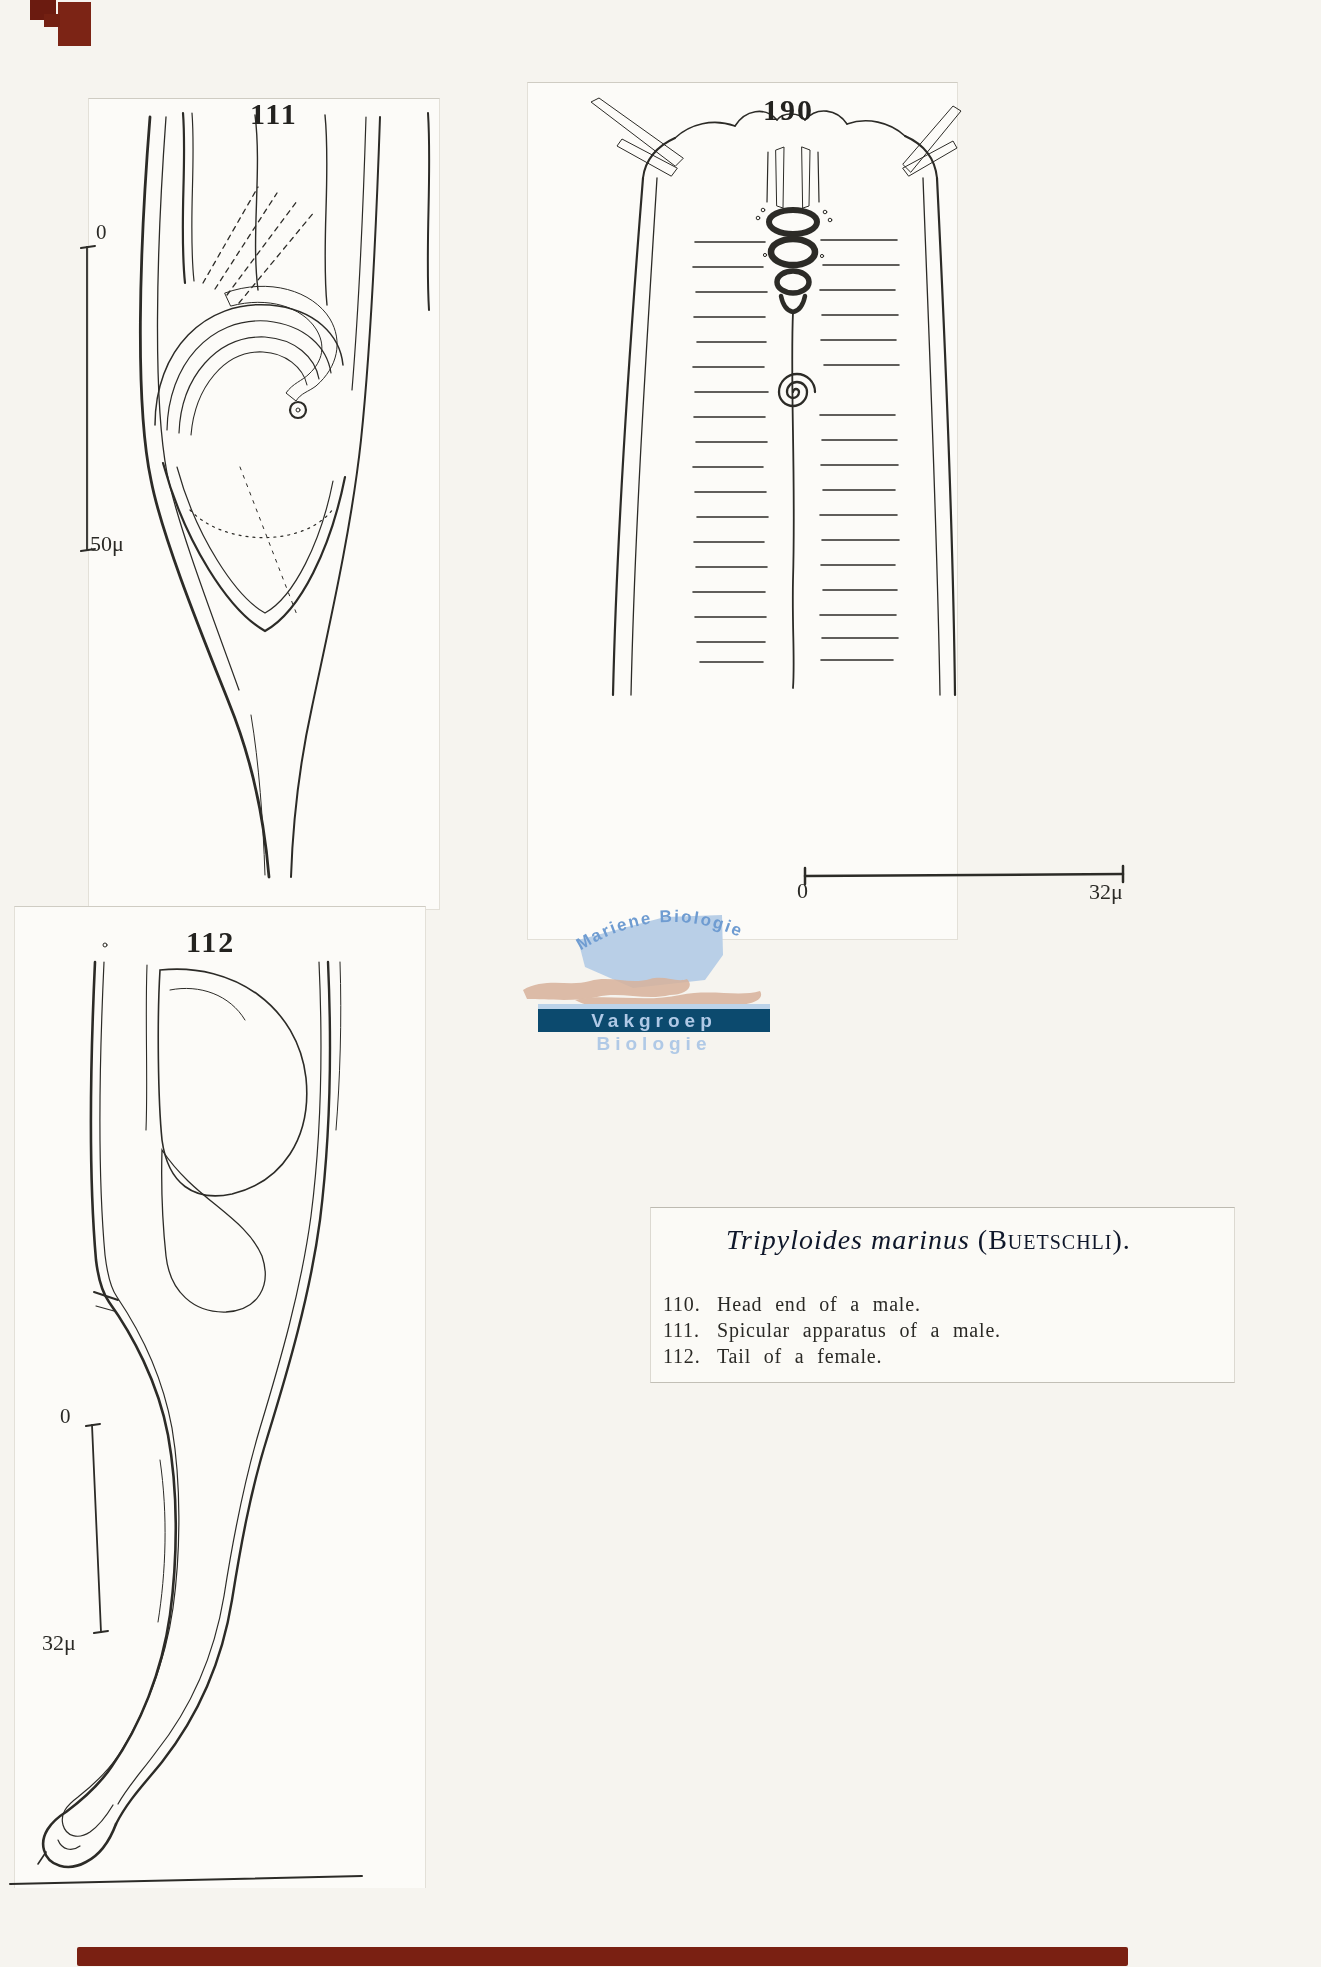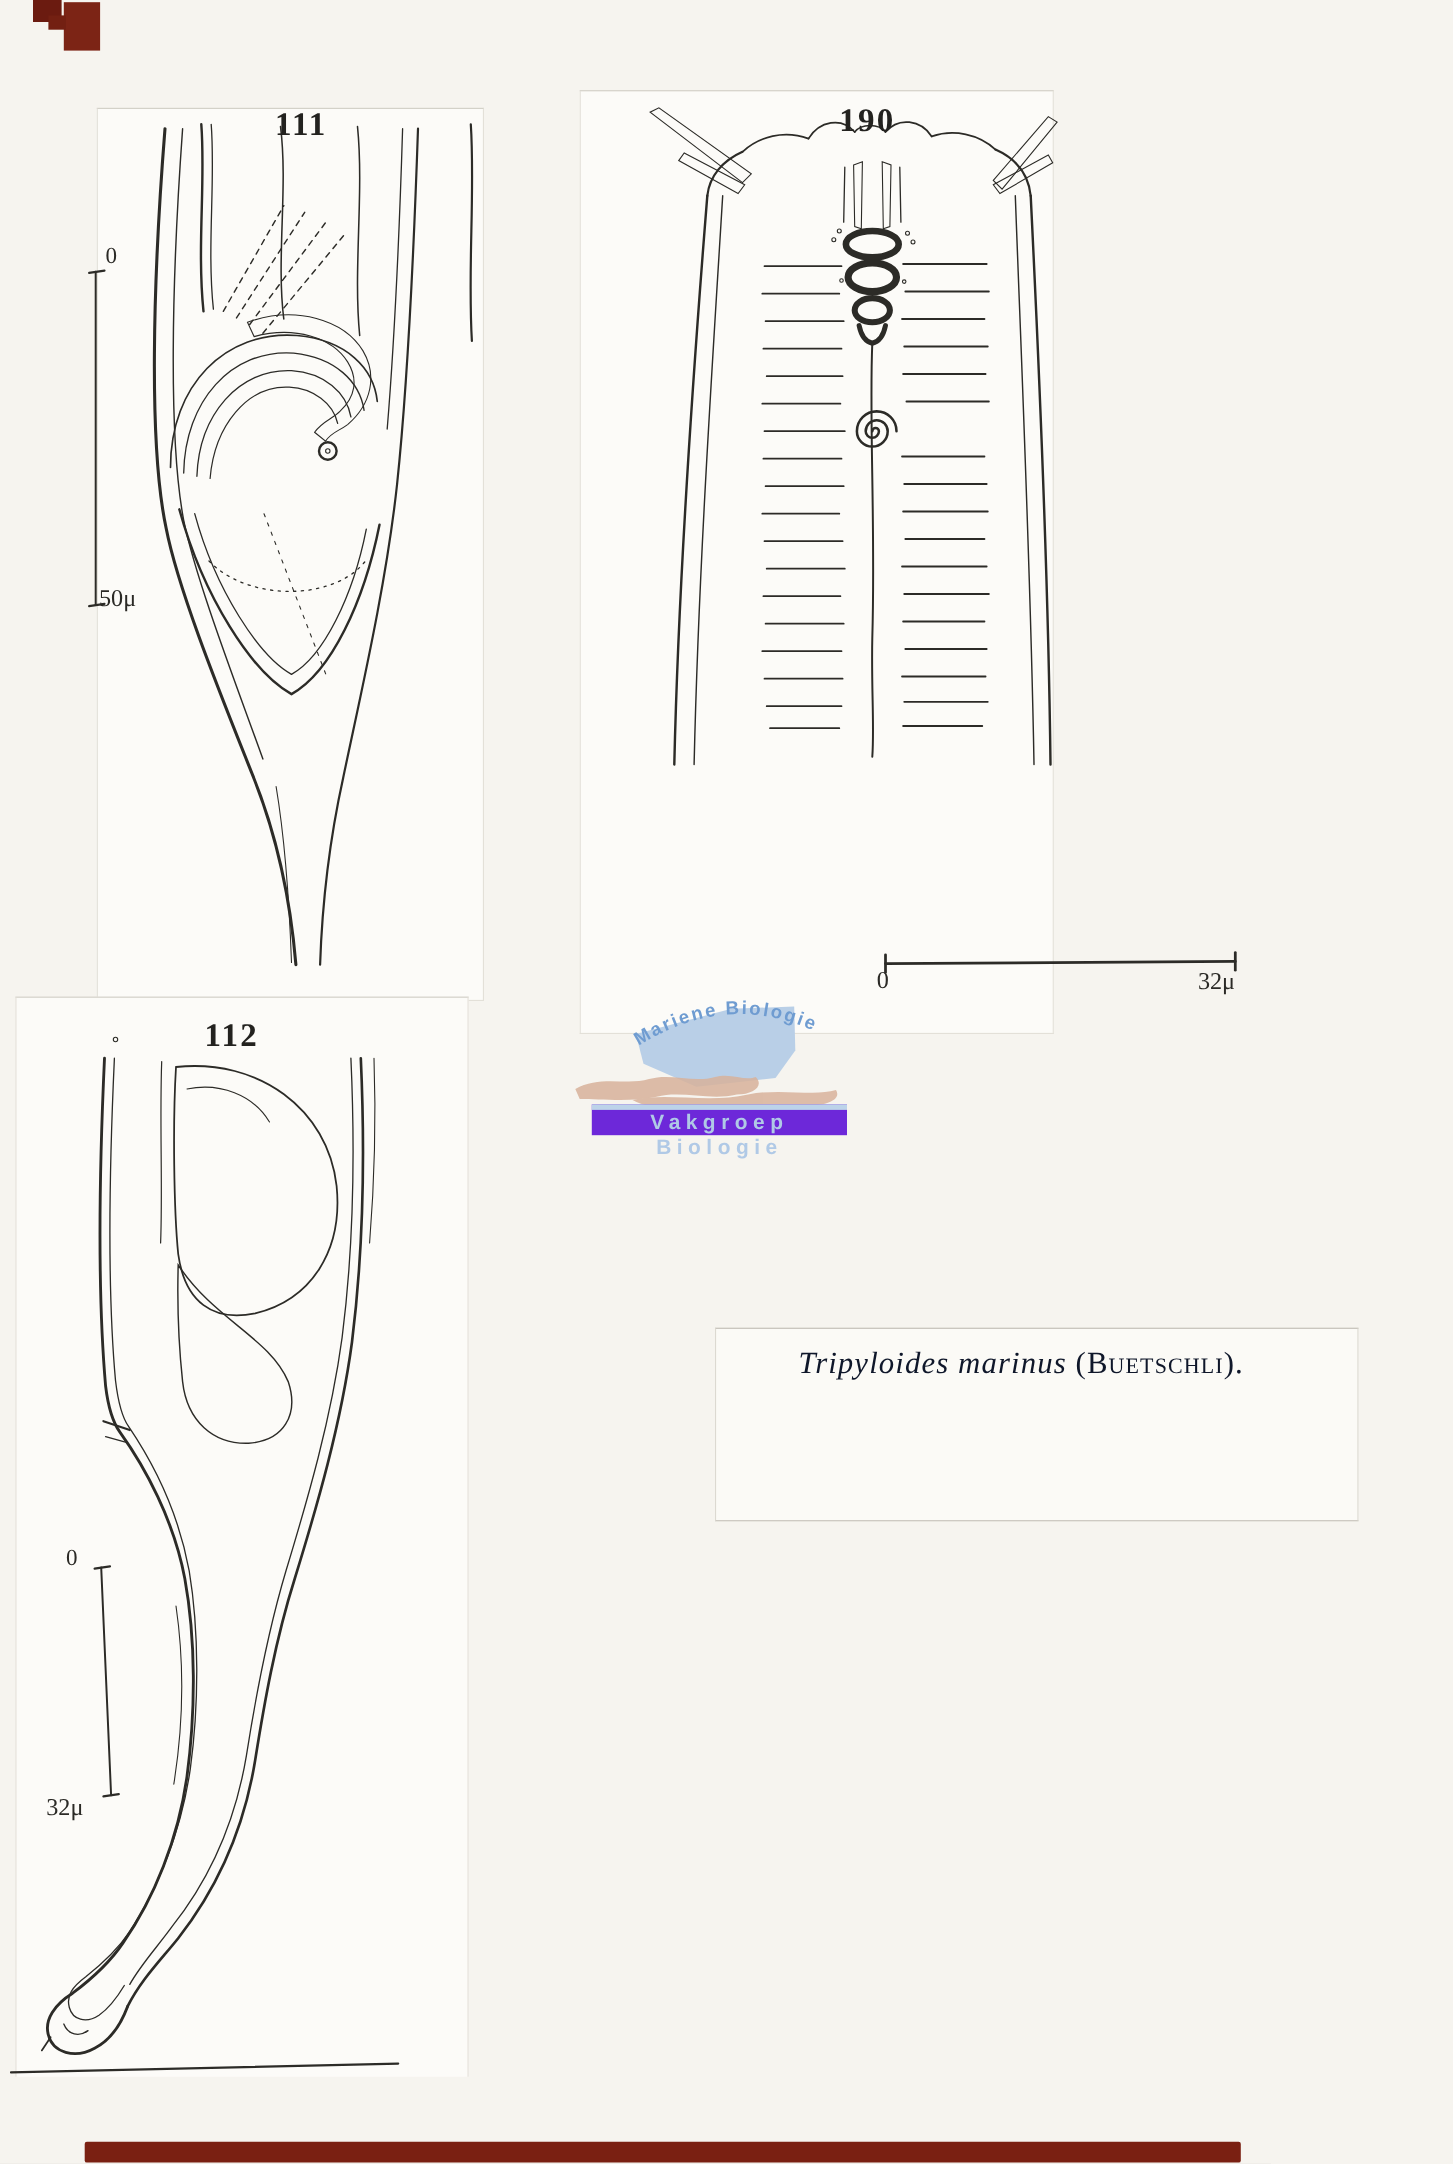--- a/index.html
+++ b/index.html
@@ -32,21 +32,21 @@
   .s111-0  { left:96px;  top:220px; font-size:21px; }
   .s111-50 { left:90px;  top:531px; }
   .s110-0  { left:797px; top:878px; }
   .s110-32 { left:1089px;top:879px; }
   .s112-0  { left:60px;  top:1404px; font-size:21px; }
   .s112-32 { left:42px;  top:1630px; }
 
   
   .wm-svg { position:absolute; left:515px; top:895px; }
   .wm-banner { position:absolute; left:538px; top:1004px; width:232px; height:28px;
-    background:#6d28d9; border-top:5px solid #bcd3e9; text-align:center; }
+    background:#0c4a6e; border-top:5px solid #bcd3e9; text-align:center; }
   .wm-banner span { font-family:"Liberation Sans", sans-serif; font-weight:bold;
     font-size:19px; letter-spacing:5px; color:#b0c9e6; line-height:23px; }
   .wm-url { position:absolute; left:398px; top:1036px; width:470px;
     font-family:"Liberation Sans", sans-serif; font-weight:bold; font-size:24px;
     letter-spacing:0.5px; color:rgba(124,139,159,0.78); }
 
   
   .cap-title { position:absolute; left:726px; top:1224px; font-size:28px; letter-spacing:1px; color:#0f172a; }
   .cap-species { font-style:italic; }
   .cap-auth { font-style:normal; font-variant:small-caps; }
@@ -224,19 +224,30 @@
   </svg>
   <div class="wm-banner">
     <span>Vakgroep Biologie</span>
   </div>
 
   <div class="strip strip-caption"></div>
   <div class="cap-title">
     <span class="cap-species">Tripyloides marinus</span>
     <span class="cap-auth">(Buetschli).</span>
   </div>
+  <ul class="cap-items">
+    <li>
+      <span class="num">110.</span><span>Head end of a male.</span>
+    </li>
+    <li>
+      <span class="num">111.</span><span>Spicular apparatus of a male.</span>
+    </li>
+    <li>
+      <span class="num">112.</span><span>Tail of a female.</span>
+    </li>
+  </ul>
 
   <div class="mark mark-a"></div>
   <div class="mark mark-b"></div>
   <div class="mark mark-c"></div>
   <div class="mark mark-bottom"></div>
 
 </div>
 
 </body></html>

